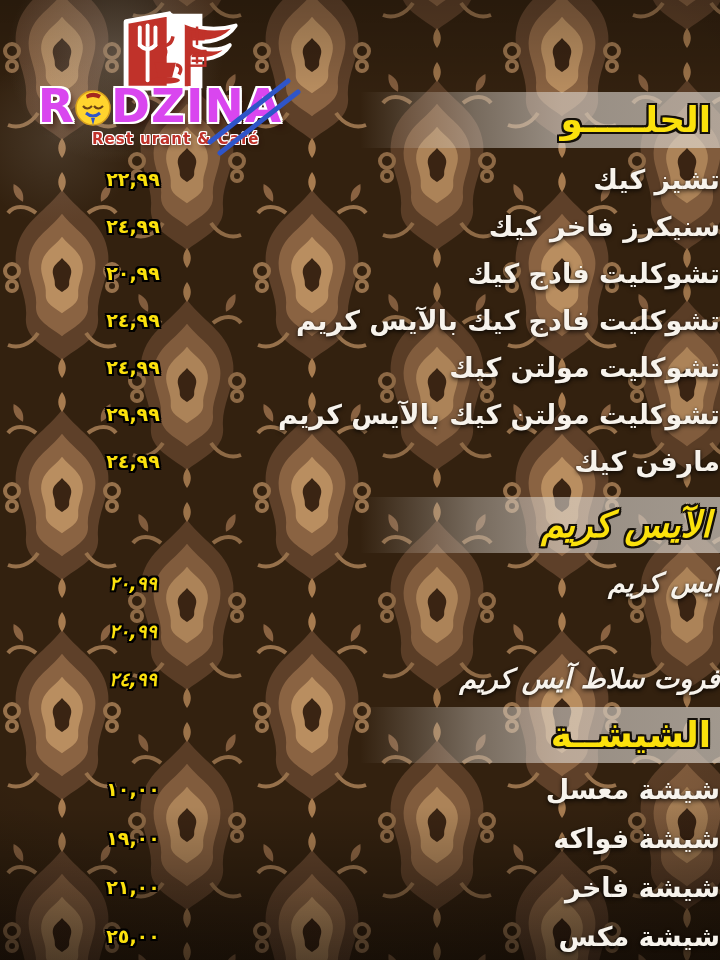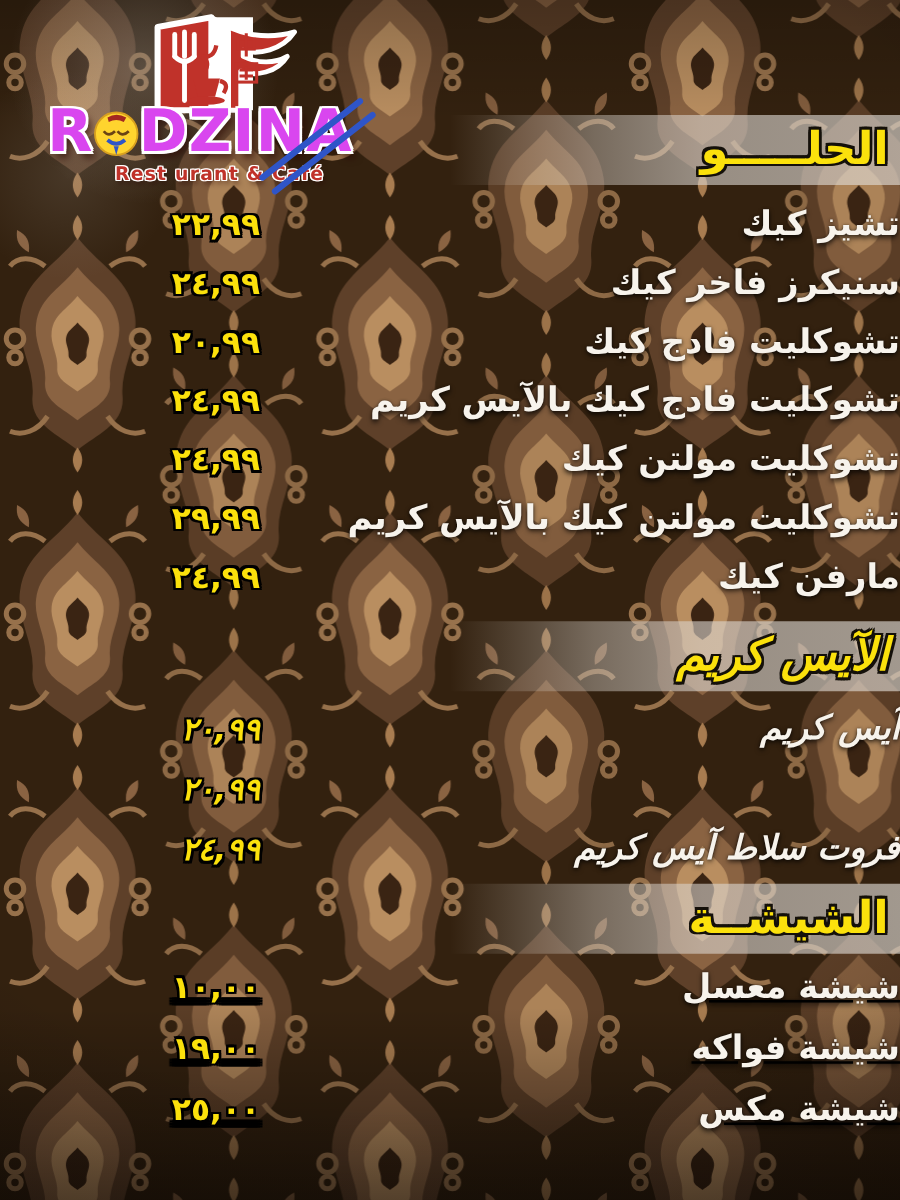--- a/index.html
+++ b/index.html
@@ -55,27 +55,27 @@
   }
   .band-title {
     font-size:36px; font-weight:bold; color:#fbe10c; line-height:1;
     text-shadow:
       -2px -2px 0 #14100a, 2px -2px 0 #14100a, -2px 2px 0 #14100a, 2px 2px 0 #14100a,
       -2px 0 0 #14100a, 2px 0 0 #14100a, 0 -2px 0 #14100a, 0 2px 0 #14100a;
   }
   .rows { display:block; }
   .section-desserts  .rows { margin-top:8px; }
   .section-ice-cream .rows { margin-top:6px; }
-  .section-shisha    .rows { margin-top:2px;text-decoration:underline; }
+  .section-shisha    .rows { margin-top:2px; }
   .row { display:flex; align-items:center; height:47px; }
   .section-ice-cream .row { height:48px; }
   .section-shisha    .row { height:49px; }
   .price {
-    width:150px; margin-left:58px; text-align:right;
-    font-size:25px; font-weight:bold; color:#fbe10c; line-height:1;
+    width:150px; margin-left:58px; text-align:center;
+    font-size:19px; font-weight:bold; color:#fbe10c; line-height:1;
     text-shadow:
       -2px -2px 0 #000, 2px -2px 0 #000, -2px 2px 0 #000, 2px 2px 0 #000,
       -2px 0 0 #000, 2px 0 0 #000, 0 -2px 0 #000, 0 2px 0 #000;
   }
   .item {
     flex:1; text-align:right; 
     font-size:27px; font-weight:bold; color:#f7f3ec; line-height:1.1;
     text-shadow:0 2px 4px rgba(0,0,0,0.70), 0 0 2px rgba(0,0,0,0.45);
   }
 </style>
@@ -230,19 +230,23 @@
     <div class="rows">
       <div class="row">
         <span class="price">١٠,٠٠</span>
         <span class="item" dir="rtl">شيشة معسل</span>
       </div>
       <div class="row">
         <span class="price">١٩,٠٠</span>
         <span class="item" dir="rtl">شيشة فواكه</span>
       </div>
       <div class="row">
+        <span class="price">٢١,٠٠</span>
+        <span class="item" dir="rtl">شيشة فاخر</span>
+      </div>
+      <div class="row">
         <span class="price">٢٥,٠٠</span>
         <span class="item" dir="rtl">شيشة مكس</span>
       </div>
     </div>
   </section>
 
 </div>
 
 </body></html>

